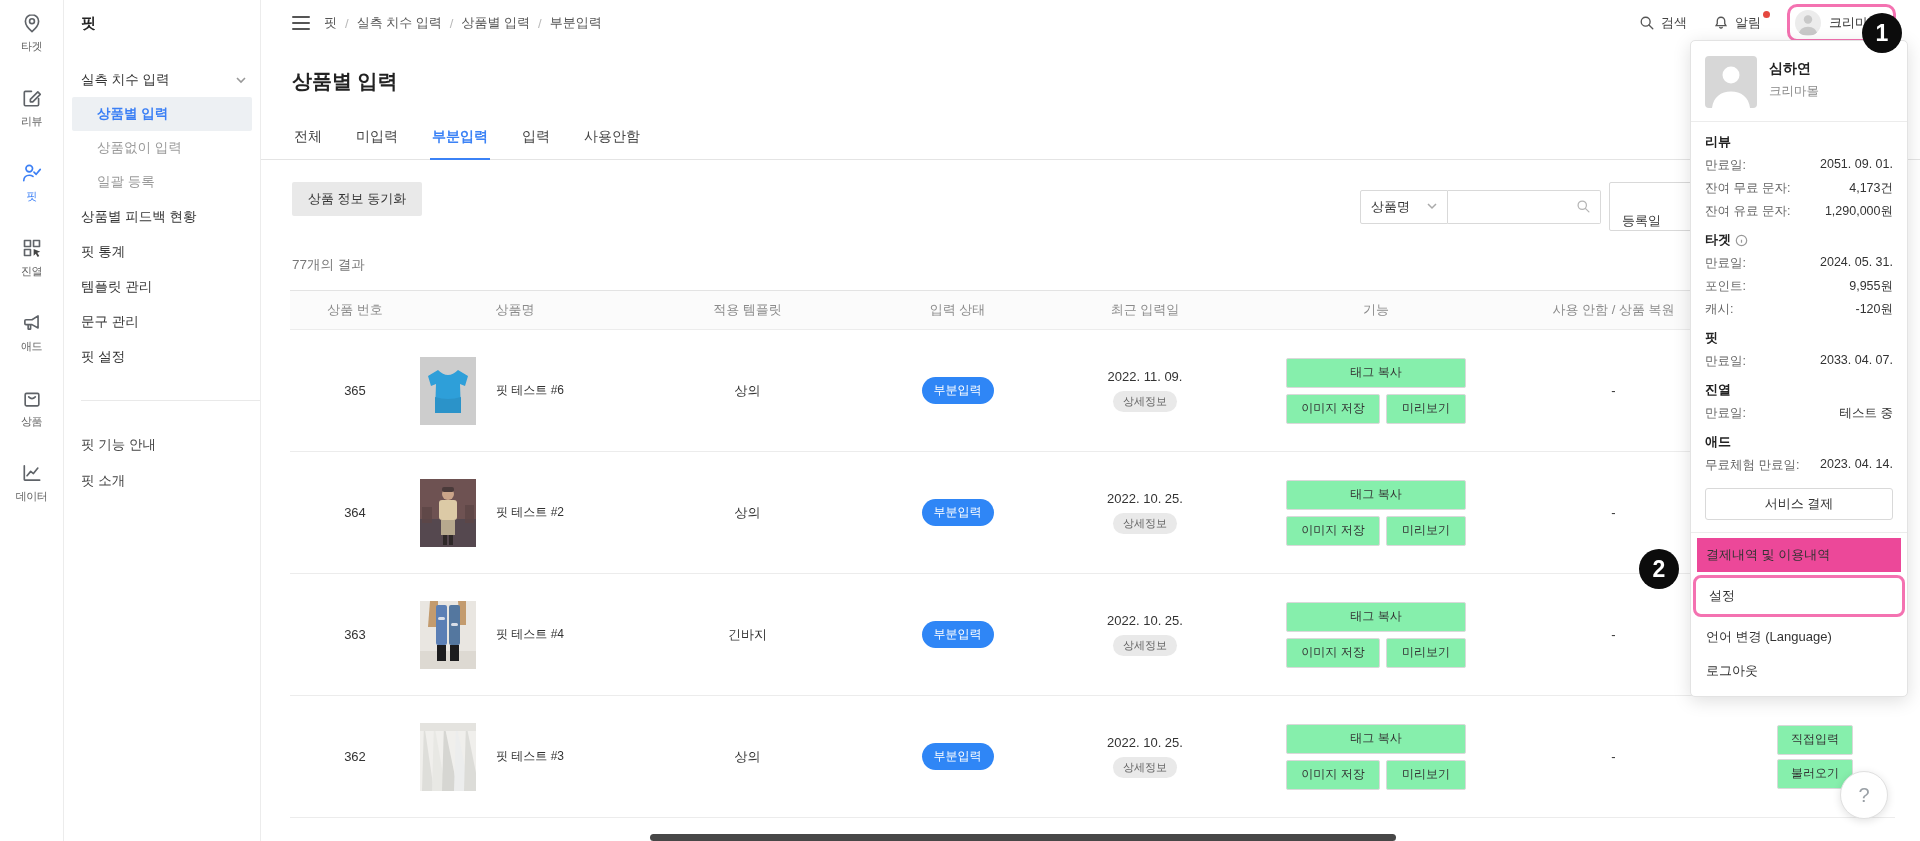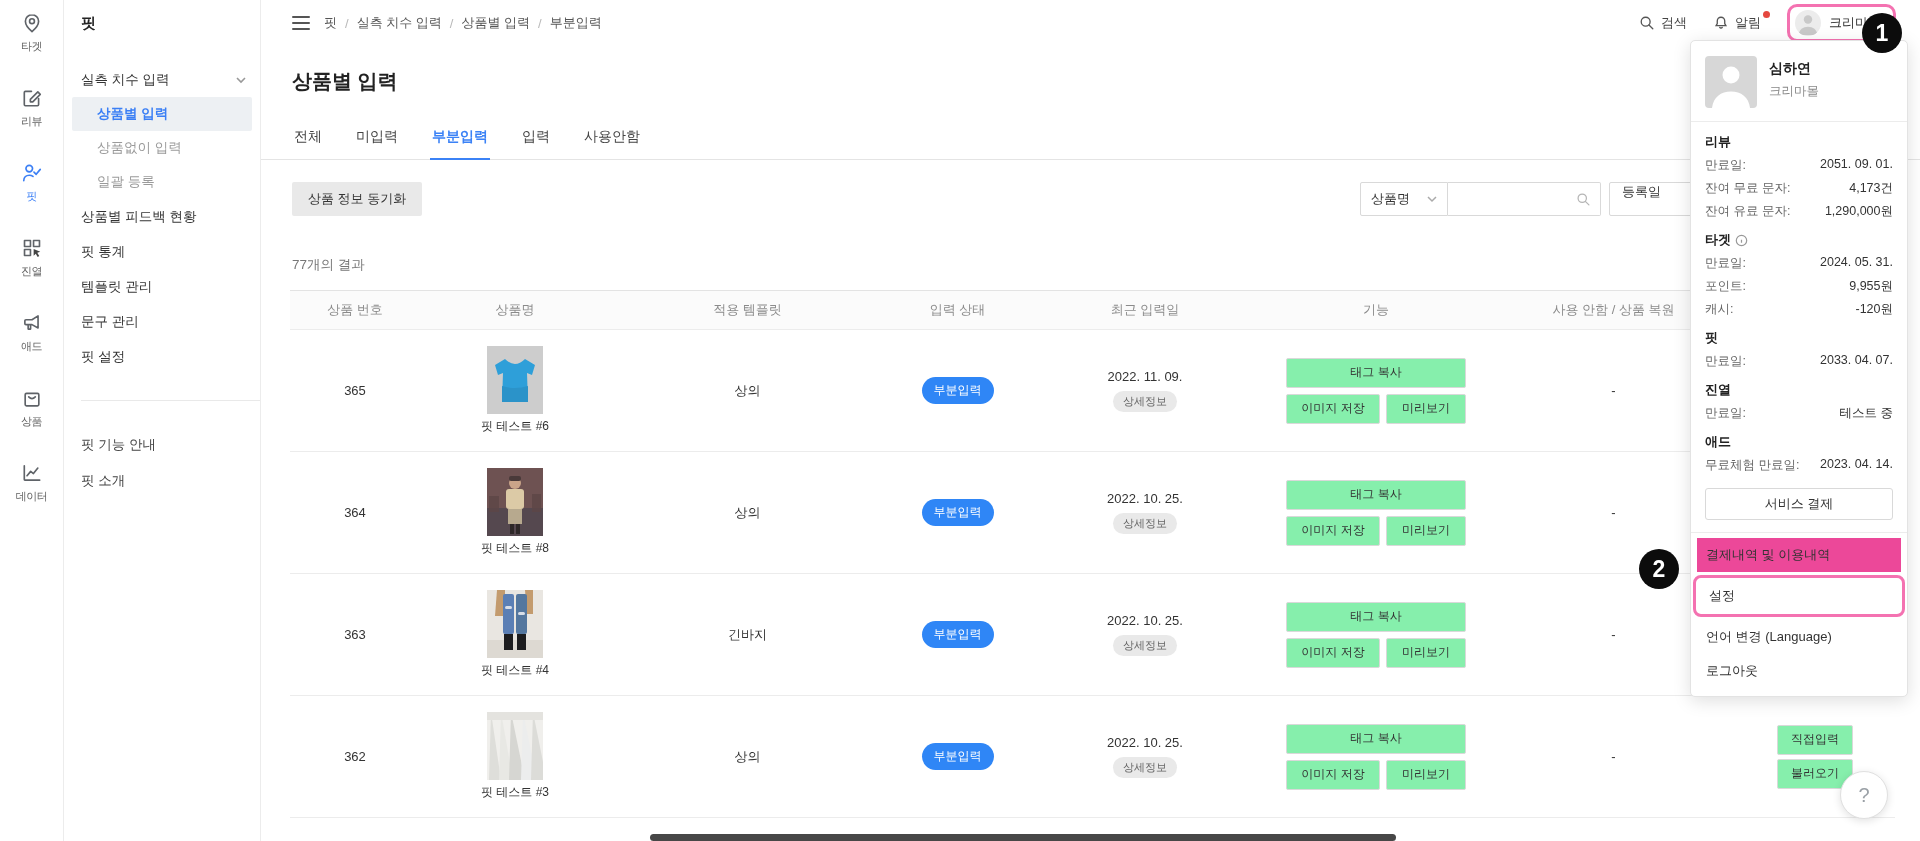--- a/index.html
+++ b/index.html
@@ -56,32 +56,32 @@
               font-size:13px; color:#333; padding:0 16px; height:34px; cursor:pointer;
               font-family:inherit; }
   .filters { position:absolute; left:1099px; top:0; display:flex; align-items:center; }
   .f-select { width:88px; height:34px; border:1px solid #d9d9d9; border-radius:2px 0 0 2px; background:#fff;
               display:flex; align-items:center; justify-content:space-between; padding:0 10px; font-size:13px; cursor:pointer; }
   .f-select svg { width:10px; height:7px; stroke:#aaa; fill:none; stroke-width:1.5; }
   .f-input { width:153px; height:34px; border:1px solid #d9d9d9; border-left:none; border-radius:0 2px 2px 0;
              position:relative; display:flex; align-items:center; }
   .f-input input { border:none; outline:none; width:120px; height:30px; margin-left:8px; font-size:13px; font-family:inherit; }
   .f-input svg { position:absolute; right:9px; width:15px; height:15px; stroke:#b5b5b5; fill:none; stroke-width:1.5; stroke-linecap:round; }
-  .f-date { margin-left:8px; width:100px; height:34px; border:1px solid #d9d9d9; border-radius:2px; background:#fff;
-            display:flex; align-items:flex-start; padding:0 12px; font-size:13px; color:#333; cursor:pointer; }
+  .f-date { margin-left:8px; width:100px; height:49px; border:1px solid #d9d9d9; border-radius:2px; background:#fff;
+            display:flex; align-items:flex-end; padding:0 12px; font-size:13px; color:#333; cursor:pointer; }
   .result-count { margin:40px 0 0 31px; font-size:13.5px; color:#777; }
   
   .table { margin:16px 0 0 29px; width:1605px; }
   .grid-row { display:grid; grid-template-columns:130px 190px 275px 145px 230px 232px 243px 160px; align-items:center; }
   .thead { border-top:1px solid #e3e3e3; border-bottom:1px solid #ececec; background:#fbfbfb;
            height:40px; font-size:13px; color:#8b8b8b; }
   .thead > div { text-align:center; }
   .trow { height:122px; border-bottom:1px solid #ececec; font-size:13px; color:#333; }
   .c-center { text-align:center; }
-  .prod { display:flex; flex-direction:column; align-items:center; gap:4px; }
+  .prod { display:flex; flex-direction:row; align-items:center; gap:20px; }
   .thumb { width:56px; height:68px; overflow:hidden; cursor:pointer; }
   .prod-name { font-size:12px; color:#333; }
   .pill-status { display:inline-block; background:#2f86f6; color:#fff; font-size:12px; padding:5px 12px; border-radius:14px; }
   .datecell { display:flex; flex-direction:column; align-items:center; gap:7px; }
   .pill-detail { display:inline-block; background:#e9e9e9; color:#666; font-size:11px; padding:3px 10px; border-radius:11px; cursor:pointer; }
   .fn-cell { display:flex; flex-direction:column; align-items:center; gap:6px; }
   .btn { background:#86efac; border:1px solid #d9d9d9; border-radius:2px; font-size:12px; color:#333;
          height:30px; cursor:pointer; font-family:inherit; }
   .btn-wide { width:180px; }
   .fn-sub { display:flex; gap:6px; }
@@ -333,21 +333,21 @@
               <circle cx="28" cy="15" r="6" fill="#caa489"></circle>
               <rect x="22" y="8" width="12" height="5" rx="2" fill="#4a3a3a"></rect>
               <rect x="19" y="21" width="18" height="20" rx="3" fill="#dccaa6"></rect>
               <rect x="21" y="41" width="14" height="15" fill="#b7a98e"></rect>
               <rect x="23" y="56" width="4" height="10" fill="#2e2828"></rect>
               <rect x="29" y="56" width="4" height="10" fill="#2e2828"></rect>
               <rect x="2" y="28" width="10" height="16" fill="#5d4646" opacity=".8"></rect>
               <rect x="45" y="26" width="9" height="18" fill="#5d4646" opacity=".8"></rect>
             </svg>
         </div>
-        <span class="prod-name">핏 테스트 #8</span>
+        <span class="prod-name">핏 테스트 #2</span>
       </div>
       <div class="c-center">상의</div>
       <div class="c-center"><span class="pill-status">부분입력</span></div>
       <div class="datecell">
         <span>2022. 10. 25.</span>
         <span class="pill-detail">상세정보</span>
       </div>
       <div class="fn-cell">
         <button class="btn btn-wide">태그 복사</button>
         <div class="fn-sub">

